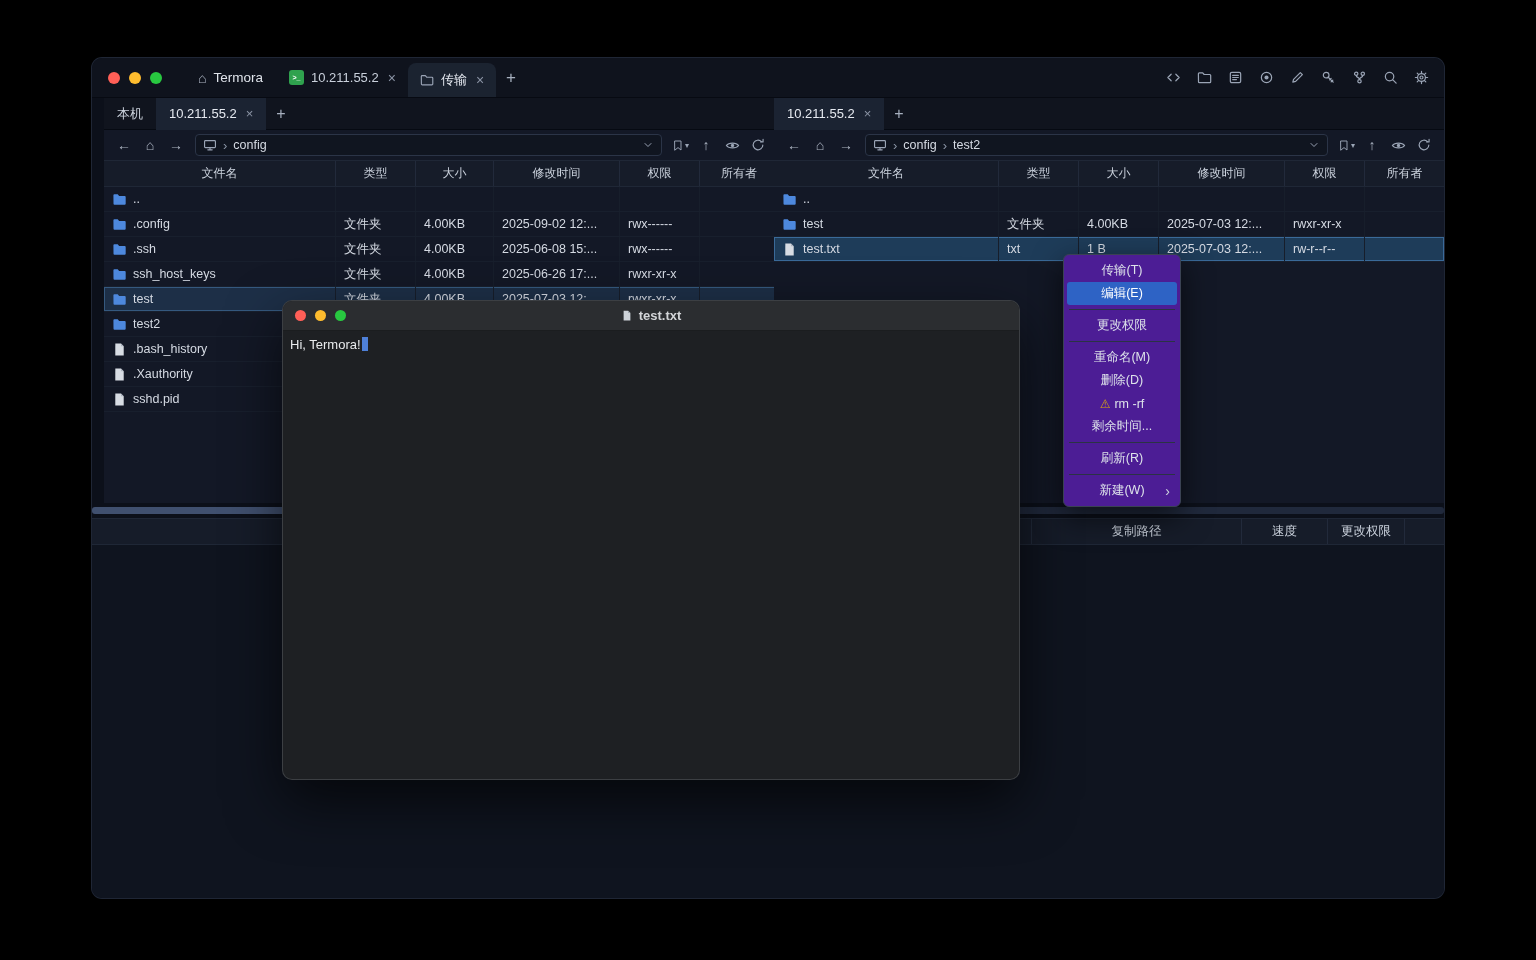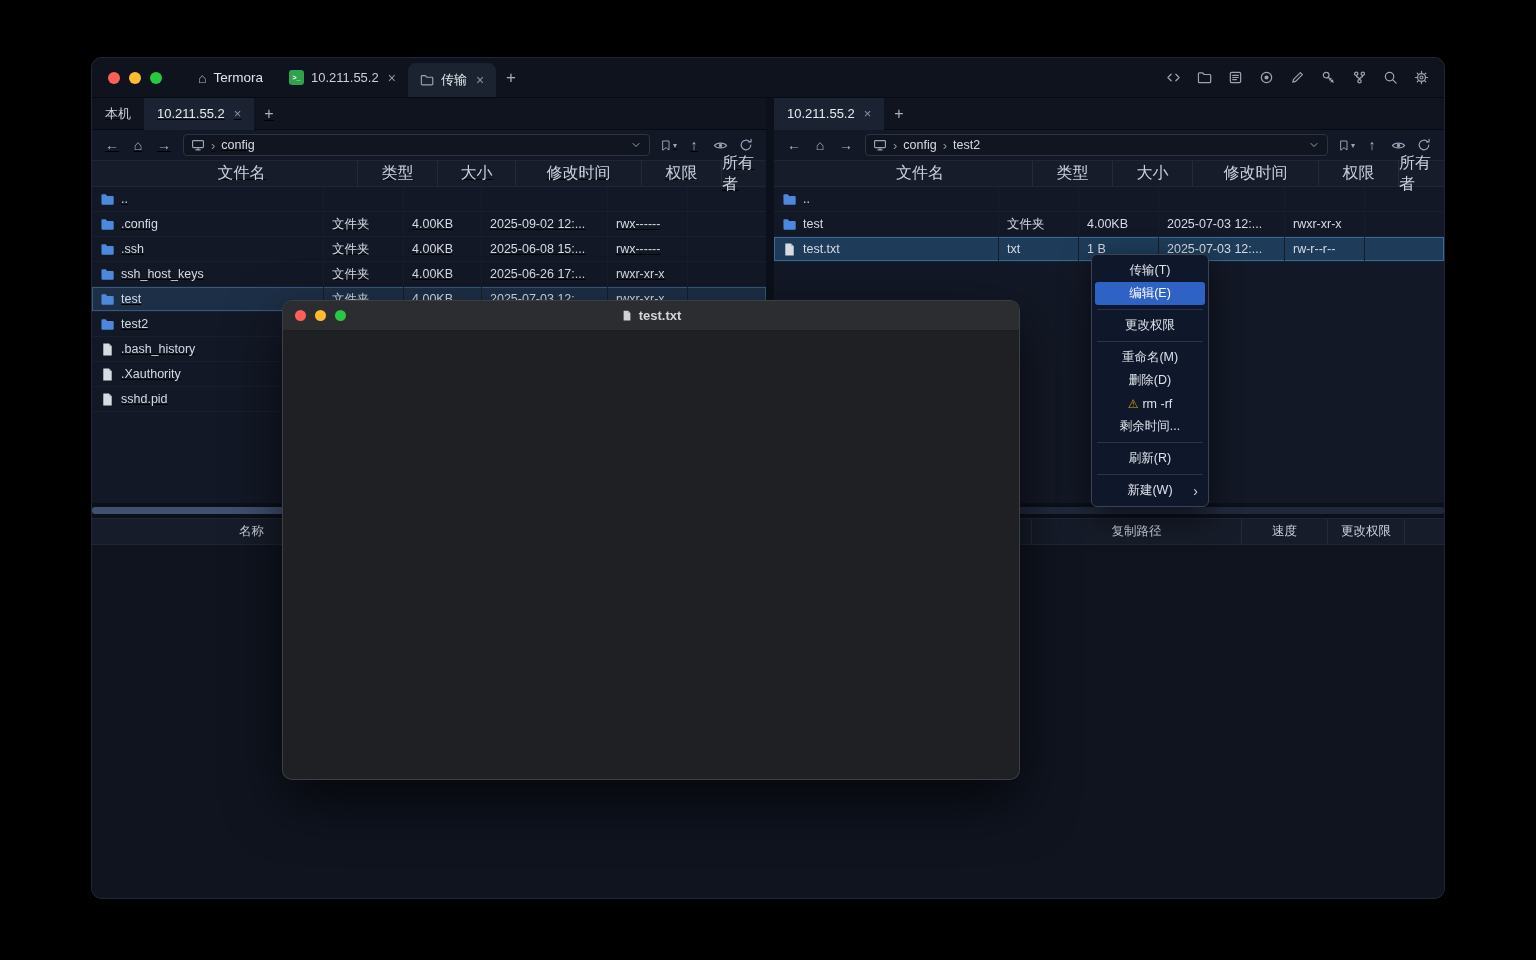--- a/index.html
+++ b/index.html
@@ -22,39 +22,39 @@
   .term-ico{width:15px;height:15px;border-radius:3px;background:#2fa24e;color:#fff;font-size:7px;font-weight:bold;
             display:flex;align-items:center;justify-content:center;letter-spacing:0;}
   .plus-btn{color:#a7b0bf;font-size:17px;padding:0 10px;height:40px;display:flex;align-items:center;}
   .tb-icons{margin-left:auto;display:flex;align-items:center;gap:13px;}
   .tb-icons .ib{display:flex;align-items:center;justify-content:center;width:18px;height:18px;}
   .st{stroke:#9aa4b5;fill:none;stroke-width:1.3;stroke-linecap:round;stroke-linejoin:round;}
   .stf{fill:#9aa4b5;stroke:none;}
 
   
   .pane{position:absolute;top:40px;height:405px;background:#131826;overflow:hidden;}
-  .pane.left{left:0;width:674px;text-decoration:underline;}
+  .pane.left{left:12px;width:674px;}
   .pane.right{left:682px;width:670px;}
   .ptabs{height:32px;background:#10141e;border-bottom:1px solid #060a12;display:flex;align-items:center;}
   .ptab{height:32px;display:flex;align-items:center;gap:7px;padding:0 13px;font-size:13px;color:#ccd3de;}
   .ptab.active{background:#1b2332;color:#e6eaf1;}
   .ptab .tab-close{font-size:13px;}
   .pplus{color:#a7b0bf;font-size:16px;padding:0 10px;}
   .toolbar{height:30px;display:flex;align-items:center;padding:0 8px;gap:2px;background:#131826;}
   .nav-btn,.tool-btn{min-width:24px;height:22px;display:flex;align-items:center;justify-content:center;color:#aeb6c4;font-size:14px;}
   .path-field{flex:1;height:22px;border:1px solid #2b3447;border-radius:4px;background:#101520;display:flex;align-items:center;
               padding:0 7px;gap:6px;font-size:12.5px;color:#d6dbe4;margin:0 5px;}
   .psep{color:#8b95a6;font-size:13px;}
   .path-field .chev{margin-left:auto;display:flex;}
   .bmark-group{display:flex;align-items:center;gap:1px;padding:0 3px;}
   .bmark-caret{color:#9aa4b5;font-size:8px;}
 
   
   .fhead{display:flex;height:27px;background:#161c29;border-top:1px solid #1f2736;border-bottom:1px solid #1f2736;
-         font-size:16px;color:#cbd2dd;padding-left:34px;}
+         font-size:12px;color:#cbd2dd;}
   .hc{display:flex;align-items:center;justify-content:center;border-right:1px solid #222a3b;height:100%;}
   .frow{display:flex;height:25px;font-size:12.5px;color:#d5dae3;border-bottom:1px solid #181f2d;background:transparent;}
   .fc{height:100%;display:flex;align-items:center;padding:0 8px;border-right:1px solid #171e2b;overflow:hidden;white-space:nowrap;}
   .fc.namec{gap:6px;}
   .frow.sel-left{background:#1d2f47;box-shadow:inset 0 0 0 1px #35597f;}
   .frow.sel-right{background:#1e3c59;box-shadow:inset 0 0 0 1px #3a6a99;}
   .lc0{width:232px}.lc1{width:80px}.lc2{width:78px}.lc3{width:126px}.lc4{width:80px}.lc5{flex:1;border-right:none}
   .rc0{width:225px}.rc1{width:80px}.rc2{width:80px}.rc3{width:126px}.rc4{width:80px}.rc5{flex:1;border-right:none}
   .fico{flex:0 0 auto;display:block;}
 
@@ -62,22 +62,22 @@
   .splitter{position:absolute;top:445px;left:0;width:1352px;height:15px;background:#0c101a;}
   .sbar-left{position:absolute;left:0;top:4px;width:674px;height:7px;border-radius:3px;background:#40506f;}
   .sbar-right{position:absolute;left:682px;top:4px;width:670px;height:7px;border-radius:3px;background:#20293c;}
   .transfer-head{position:absolute;top:460px;left:0;width:1352px;height:27px;background:#161c29;display:flex;
                  font-size:12.5px;color:#cbd2dd;border-top:1px solid #1f2736;border-bottom:1px solid #1f2736;}
   .tc{display:flex;align-items:center;justify-content:center;border-right:1px solid #222a3b;height:100%;}
   .tc0{width:320px}.tc1{flex:1}.tc2{width:210px}.tc3{width:86px}.tc4{width:77px}.tc5{width:39px;border-right:none}
   .transfer-body{position:absolute;top:487px;left:0;width:1352px;height:353px;background:#0f141f;}
 
   
-  .ctx{position:absolute;left:1063px;top:254px;width:118px;background:#0f172a;border:1px solid #3a4253;border-radius:6px;
-       box-shadow:0 10px 30px rgba(0,0,0,.6);padding:4px 3px;z-index:40;font-size:12.5px;color:#dde2ea;margin-left:28px;}
+  .ctx{position:absolute;left:1063px;top:254px;width:118px;background:#4c1d95;border:1px solid #3a4253;border-radius:6px;
+       box-shadow:0 10px 30px rgba(0,0,0,.6);padding:4px 3px;z-index:40;font-size:12.5px;color:#dde2ea;}
   .mi{height:23px;display:flex;align-items:center;justify-content:center;border-radius:3px;position:relative;}
   .mi.hl{background:#2e63c5;color:#fff;}
   .msep{height:1px;background:#2b3344;margin:4px 2px;}
   .warn{color:#dca90e;margin-right:4px;font-size:12px;line-height:1;}
   .sub{position:absolute;right:7px;font-size:14px;color:#cfd5de;line-height:1;}
 
   
   .editor{position:absolute;left:283px;top:301px;width:736px;height:478px;background:#1e2023;border-radius:9px;overflow:hidden;
           box-shadow:0 0 0 1px #3c3f43,0 22px 55px rgba(0,0,0,.65);z-index:30;}
   .ed-bar{height:30px;background:#2b2d30;display:flex;align-items:center;padding:0 12px;position:relative;border-bottom:1px solid #1b1d1f;}
@@ -454,21 +454,20 @@
       <div class="fc rc4">rw-r--r--</div>
       <div class="fc rc5"></div>
     </div>
   </div>
 
   <div class="splitter">
     <div class="sbar-left"></div>
     <div class="sbar-right"></div>
   </div>
   <div class="transfer-head">
-    <div class="tc tc0">名称</div>
     <div class="tc tc1"></div>
     <div class="tc tc2">复制路径</div>
     <div class="tc tc3">速度</div>
     <div class="tc tc4">更改权限</div>
     <div class="tc tc5"></div>
   </div>
   <div class="transfer-body"></div>
 
 </div>
 
@@ -479,20 +478,23 @@
       <span class="dot yellow"></span>
       <span class="dot green"></span>
     </div>
     <div class="ed-title">
       <svg width="12" height="13" viewBox="0 0 16 16">
           <path fill="#cdd2d8" d="M3.5 1.5h6l3 3v10h-9z"></path>
           <path fill="#9aa1a9" d="M9.5 1.5v3h3z"></path>
         </svg>
       <span>test.txt</span>
     </div>
+  </div>
+  <div class="ed-content">
+    <span>Hi, Termora!</span><span class="caret"></span>
   </div>
 </div>
 
 <div class="ctx">
   <div class="mi">传输(T)</div>
   <div class="mi hl">编辑(E)</div>
   <div class="msep"></div>
   <div class="mi">更改权限</div>
   <div class="msep"></div>
   <div class="mi">重命名(M)</div>

